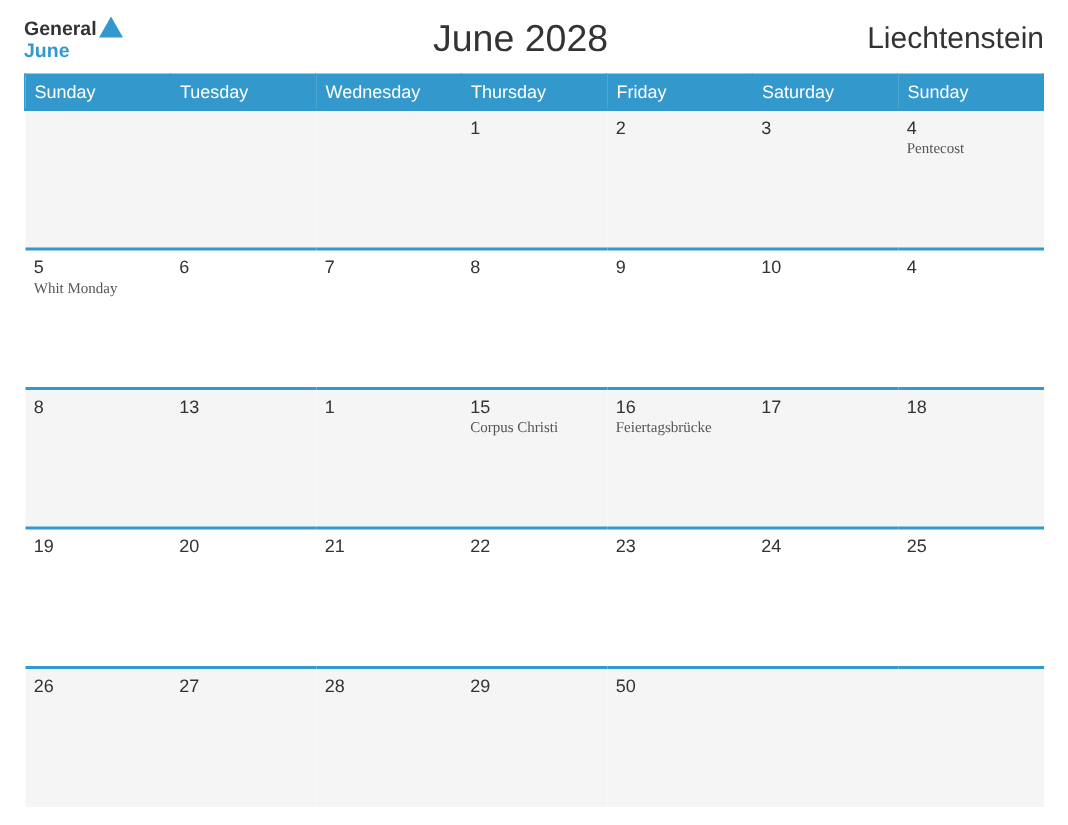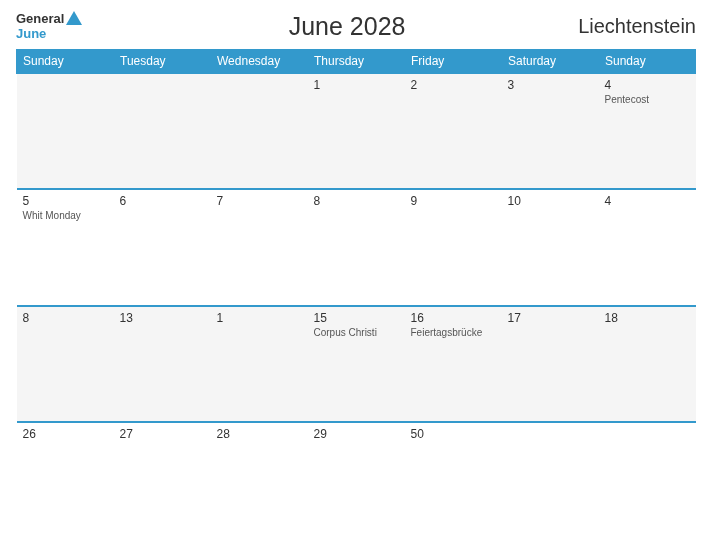--- a/index.html
+++ b/index.html
@@ -110,20 +110,21 @@
       font-weight: normal;
       color: #333;
       display: block;
       margin-bottom: 2px;
     }
 
     .day-event {
       font-size: 10px;
       color: #555;
       display: block;
+      font-family: Liberation Serif, serif;
     }
 
     .logo-wrapper {
       display: flex;
       flex-direction: column;
       min-width: 100px;
     }
 
     .logo-line1 {
       display: flex;
@@ -227,20 +228,43 @@
           </td>
           <td>
             <span class="day-number">17</span>
           </td>
           <td>
             <span class="day-number">18</span>
           </td>
         </tr>
         <tr>
           <td>
+            <span class="day-number">19</span>
+          </td>
+          <td>
+            <span class="day-number">20</span>
+          </td>
+          <td>
+            <span class="day-number">21</span>
+          </td>
+          <td>
+            <span class="day-number">22</span>
+          </td>
+          <td>
+            <span class="day-number">23</span>
+          </td>
+          <td>
+            <span class="day-number">24</span>
+          </td>
+          <td>
+            <span class="day-number">25</span>
+          </td>
+        </tr>
+        <tr>
+          <td>
             <span class="day-number">26</span>
           </td>
           <td>
             <span class="day-number">27</span>
           </td>
           <td>
             <span class="day-number">28</span>
           </td>
           <td>
             <span class="day-number">29</span>

